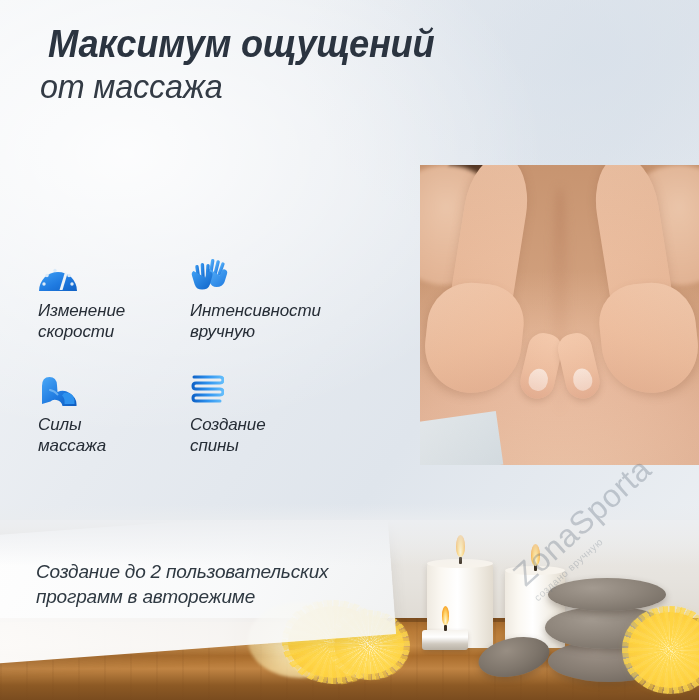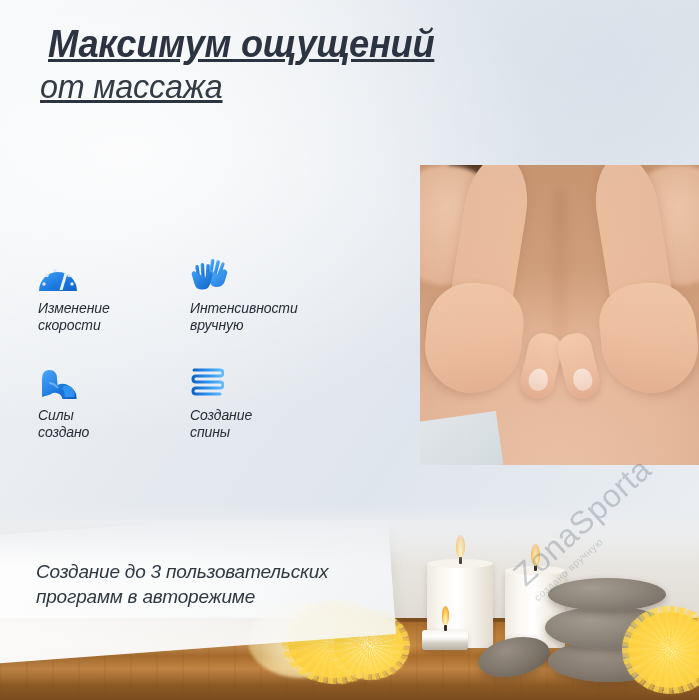--- a/index.html
+++ b/index.html
@@ -31,21 +31,20 @@
   }
 
   
   .headline {
     position: absolute;
     left: 48px;
     top: 24px;
     width: 600px;
     line-height: 1.04;
     color: #2b3440;
-    text-decoration: underline;
   }
   .headline-line1 {
     display: block;
     font-size: 39px;
     font-weight: 700;
     font-style: italic;
     letter-spacing: -0.3px;
     transform: scaleX(0.93);
     transform-origin: left center;
     white-space: nowrap;
@@ -201,21 +200,21 @@
   .feature {
     width: 152px;
   }
   .feature-icon {
     height: 42px;
     display: flex;
     align-items: flex-end;
     margin-bottom: 8px;
   }
   .feature-label {
-    font-size: 14px;
+    font-size: 17px;
     font-style: italic;
     font-weight: 400;
     line-height: 1.24;
     color: #262d36;
     letter-spacing: -0.1px;
     white-space: pre-line;
   }
 
   
   .photo-spa {
@@ -526,21 +525,21 @@
             </defs>
 
             <path d="M4 30 L4 12 q0-9 7.5-9 q7 0 7.5 8 l0.5 7 q6-3 12 1 q7 4.6 7 11 l0 2 l-14 0 q-1-5 -6-6 q-4-0.8 -6 1.5 z" fill="url(#gradArm)"></path>
 
             <path d="M26 19 q7 -1 9.5 4 q1.6 3.2 1 7 l-10 0 q0.6-6 -2.5-8.4 z" fill="#2f93ef" opacity="0.95"></path>
 
             <path d="M12 16 q5 1 7.5 4.5" stroke="#8fcaf9" stroke-width="2" fill="none" stroke-linecap="round" opacity="0.65"></path>
           </svg>
         </div>
         <div class="feature-label">Силы
-создано</div>
+массажа</div>
       </div>
 
       <div class="feature">
         <div class="feature-icon">
           <svg width="34" height="34" viewBox="0 0 34 34" aria-hidden="true">
             <defs>
               <linearGradient id="gradCoil" x1="0" y1="0" x2="1" y2="0">
                 <stop offset="0%" stop-color="#0f63c8"></stop>
                 <stop offset="50%" stop-color="#2f93ef"></stop>
                 <stop offset="100%" stop-color="#63bdfb"></stop>
@@ -587,21 +586,21 @@
     <div class="stone stone-bottom"></div>
     <div class="stone stone-mid"></div>
     <div class="stone stone-top"></div>
 
     <div class="flower flower-3"></div>
 
     <div class="caption-card"></div>
     <div class="spa-fade"></div>
   </div>
 
-  <div class="caption">Создание до 3 пользовательских
+  <div class="caption">Создание до 2 пользовательских
 программ в авторежиме</div>
 
   <div class="watermark">
     <div class="watermark-main">ZonaSporta</div>
     <div class="watermark-sub">создано вручную</div>
   </div>
 
 </div>
 
 </body></html>

